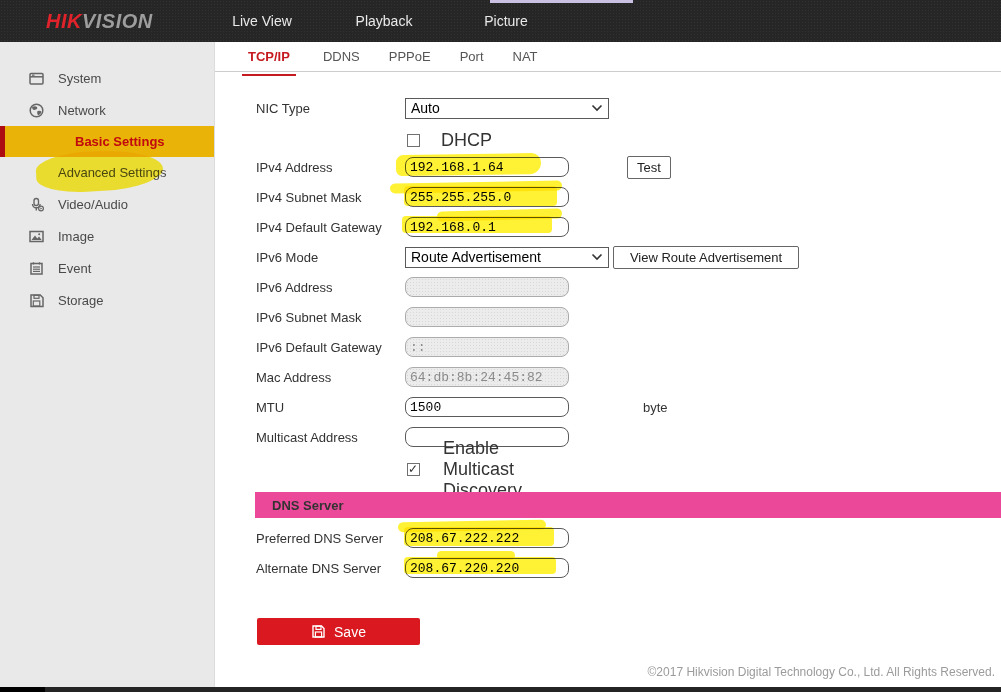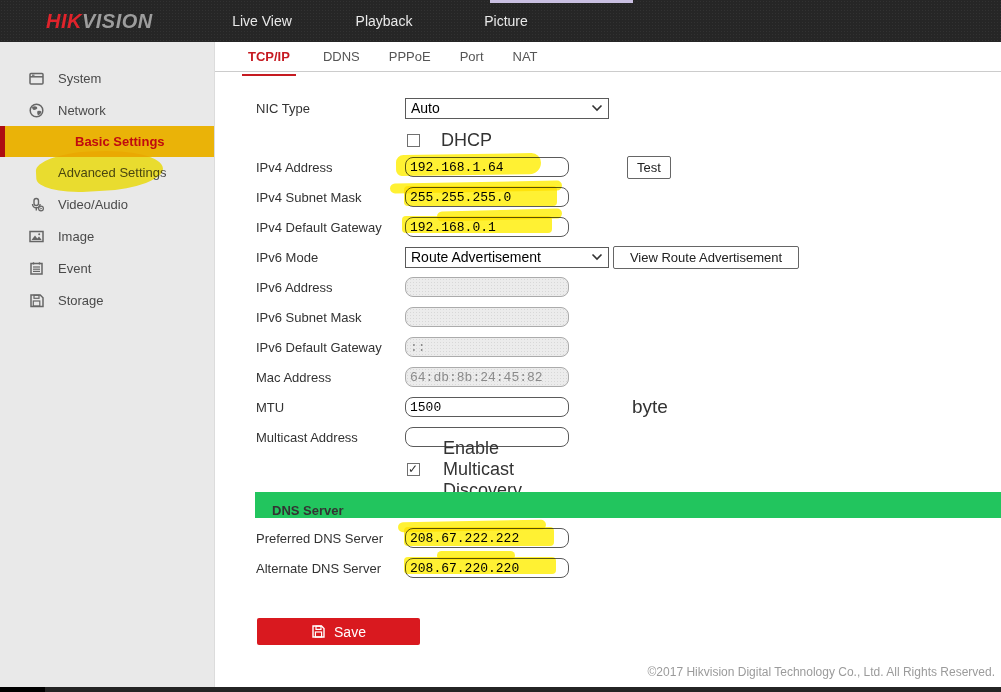--- a/index.html
+++ b/index.html
@@ -48,24 +48,24 @@
     background-color:#ececec;
     background-image: radial-gradient(#d8d8d8 1px, transparent 1px);
     background-size:3px 3px; }
   .select { width:204px; height:21px; border:1px solid #5a5a5a; background:#fff; display:flex;
     align-items:center; justify-content:space-between; padding:0 5px; font-size:14px; color:#000; cursor:pointer; }
   .btn-plain { height:23px; border:1px solid #666; background:#fff; border-radius:2px; font-size:13px;
     color:#222; font-family:"Liberation Sans",sans-serif; padding:0 9px; cursor:pointer; }
   .cb { width:13px; height:13px; border:1px solid #707070; background:#fff; position:relative; cursor:pointer; }
   .cb.checked::after { content:"✓"; position:absolute; left:0px; top:-2px; font-size:12px; color:#333; }
   .cb-label { font-size:18px; color:#333; margin-left:10px; }
-  .unit { font-size:19px; color:#333; position:absolute; left:417px; }
-
-  .dns-band { position:absolute; left:40px; top:450px; width:746px; height:26px; background:#22c55e;
-    display:flex; align-items:flex-end; }
+  .unit { font-size:13px; color:#333; position:absolute; left:428px; }
+
+  .dns-band { position:absolute; left:40px; top:450px; width:746px; height:26px; background:#ec4899;
+    display:flex; align-items:center; }
   .dns-band .t { font-size:13px; font-weight:bold; color:#333; padding-left:17px; }
 
   .btn-save { position:absolute; left:42px; top:576px; width:163px; height:27px; background:#d9191f;
     border:none; border-radius:2px; color:#fff; font-size:14px; font-family:"Liberation Sans",sans-serif;
     display:flex; align-items:center; justify-content:center; gap:8px; cursor:pointer; }
 
   .footer { position:absolute; right:6px; top:623px; font-size:12px; color:#9b9b9b; }
 
   
   .bottom-bar { position:absolute; left:0; top:687px; width:1001px; height:5px; background:#242424; }

